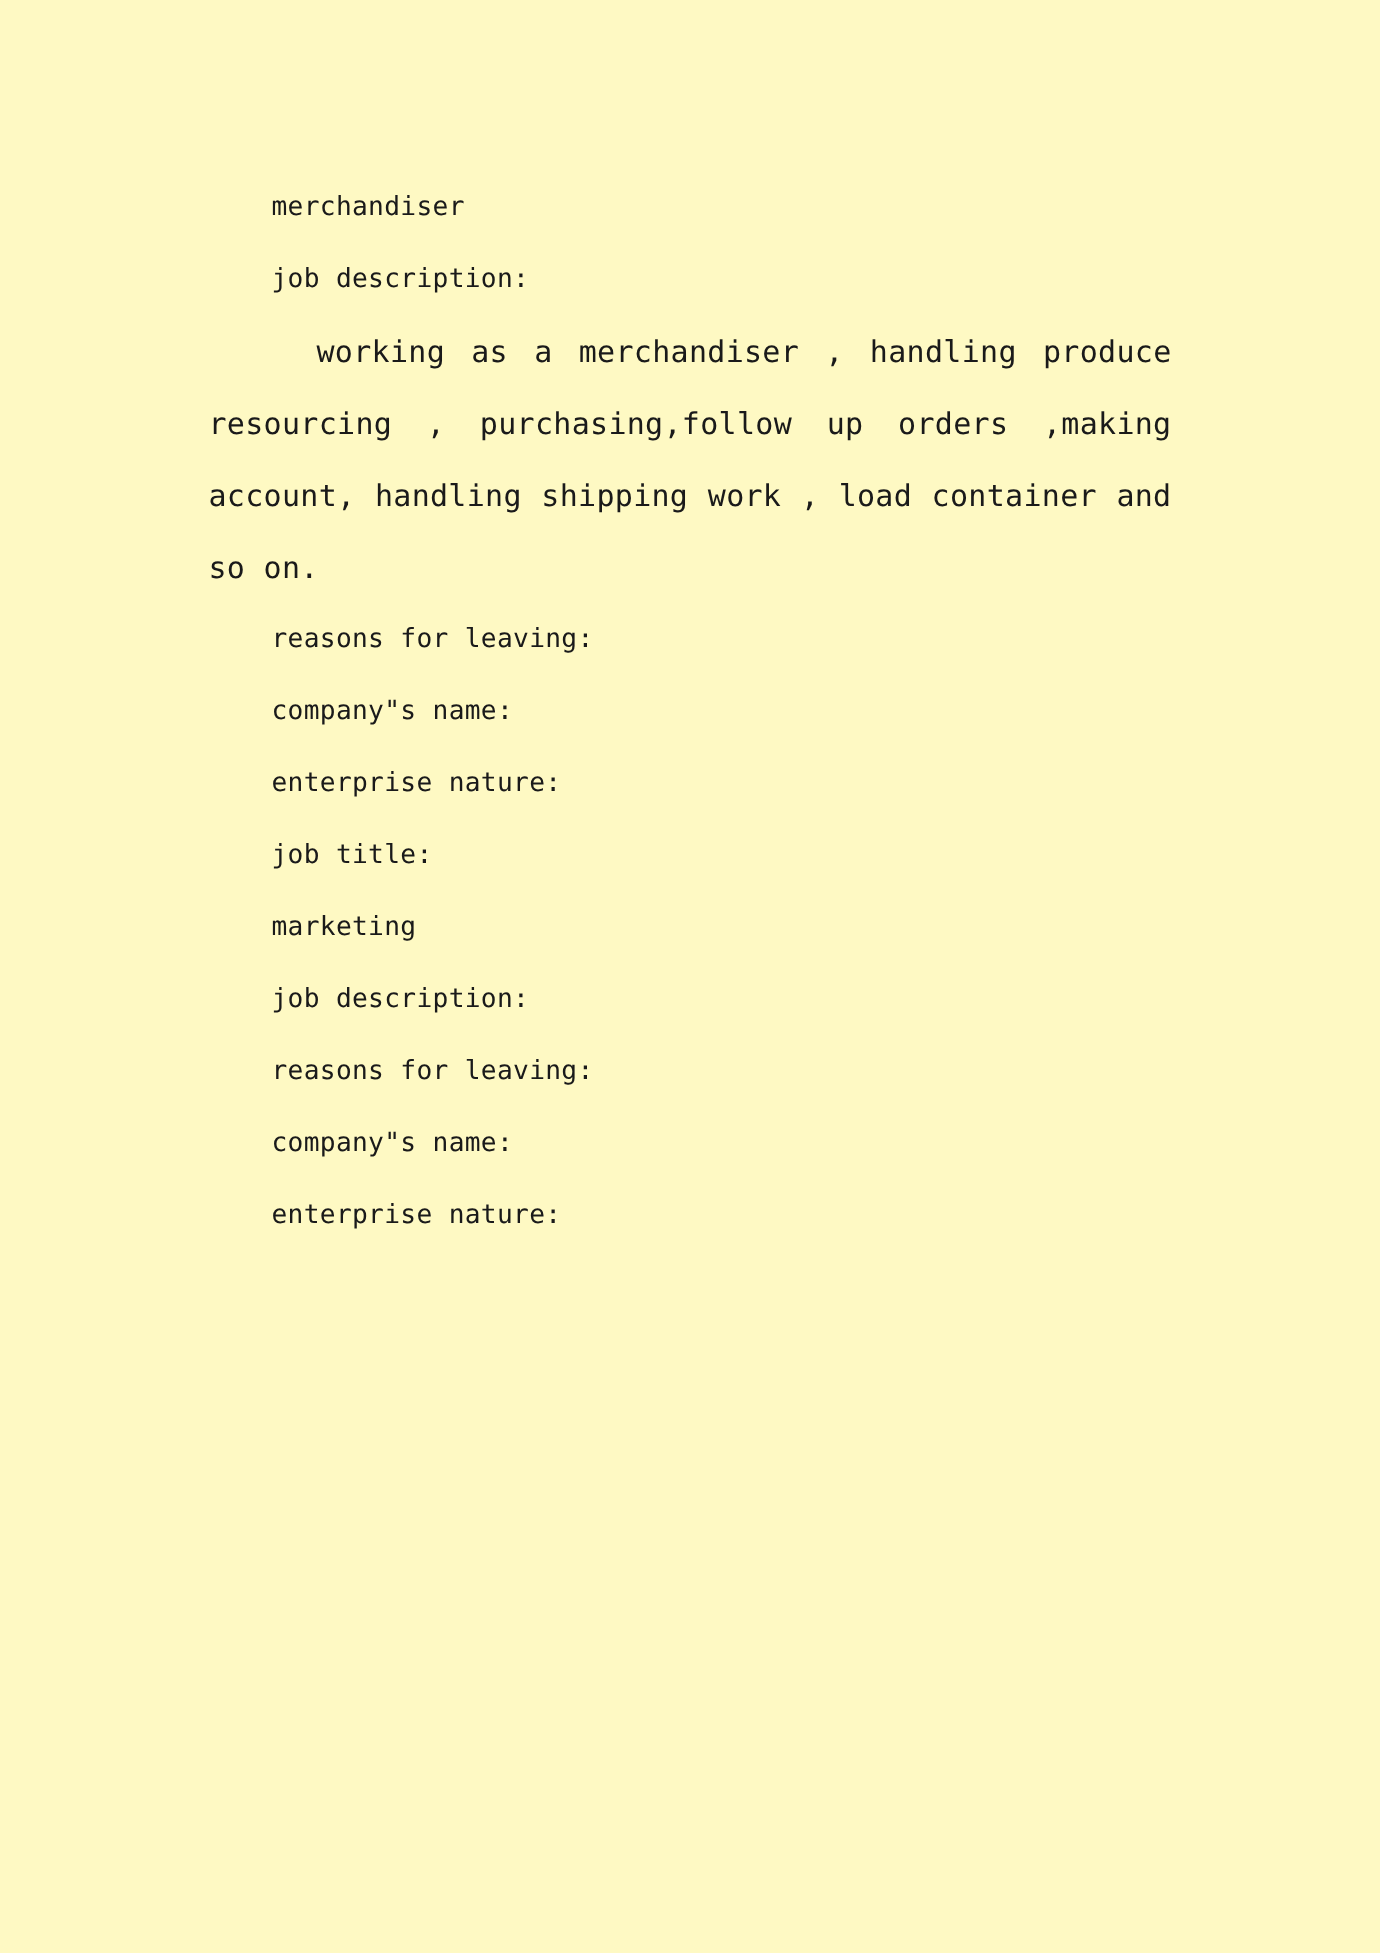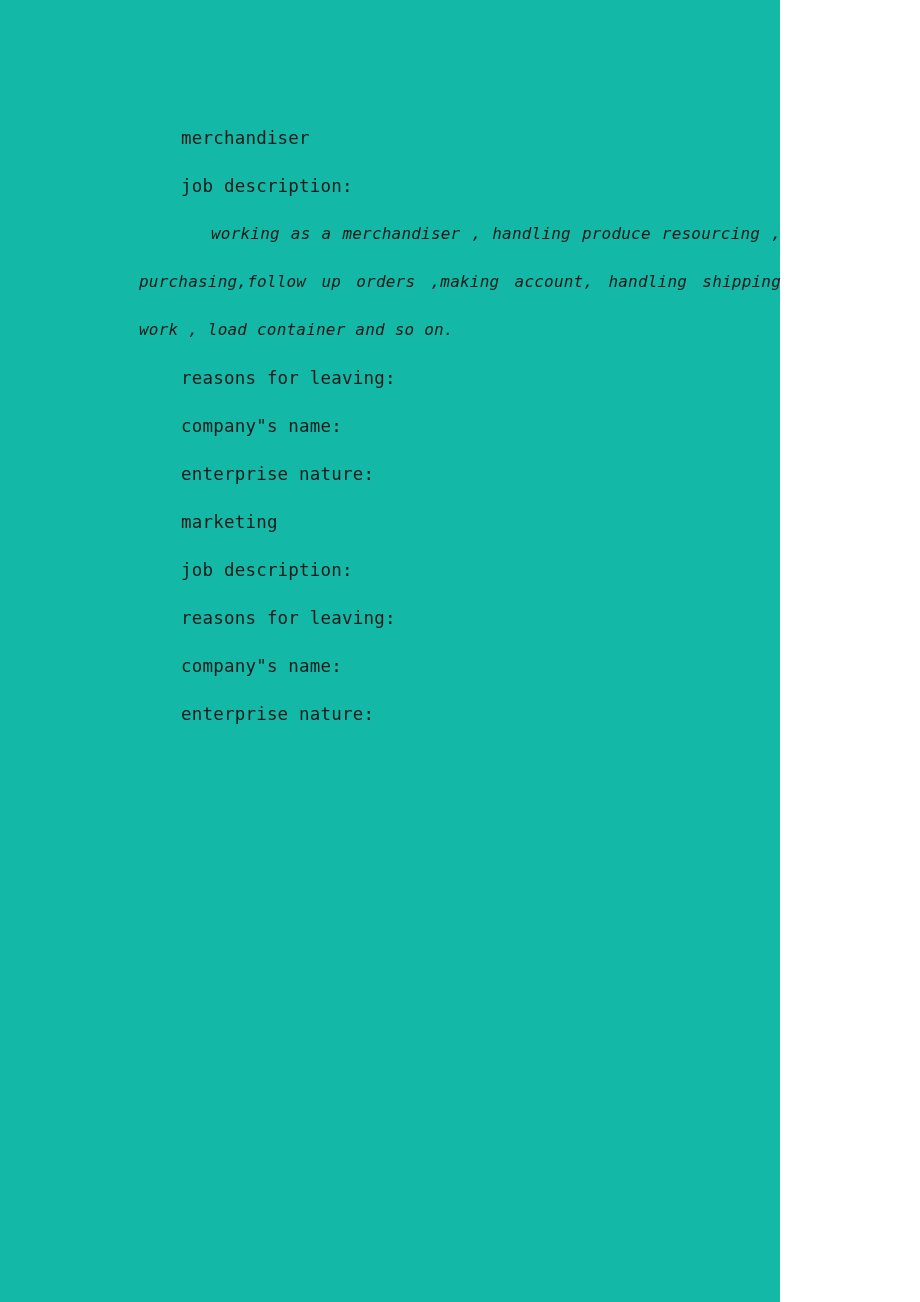--- a/index.html
+++ b/index.html
@@ -9,68 +9,68 @@
   }
   body {
     width: 920px;
     height: 1302px;
     overflow: hidden;
     font-family: "DejaVu Sans Mono", "Liberation Mono", monospace;
     color: #1a1a1a;
   }
   .page {
     position: relative;
-    width: 780px;
+    width: 920px;
     height: 1302px;
-    background: #14b8a6;
+    background: #fef9c3;
     box-sizing: border-box;
     padding: 114px 139px 0 139px;
   }
   .doc-body {
     width: 642px;
   }
   
   .line {
     font-size: 17.5px;
     line-height: 48px;
     letter-spacing: 0.2px;
     white-space: pre;
     margin: 0;
   }
   .line.indent-1 {
     padding-left: 42px;
   }
   .para {
-    font-size: 16px;
+    font-size: 20px;
     line-height: 48px;
     letter-spacing: 0.2px;
     margin: 0;
     text-align: justify;
     text-align-last: left;
     text-justify: inter-word;
     width: 642px;
-    font-style: italic;
   }
   .para.indent-first {
     text-indent: 72px;
   }
   .para.indent-deep {
     text-indent: 110px;
   }
 </style>
 </head>
 <body>
 
 <div class="page">
   <div class="doc-body" id="doc-body">
       <div class="line indent-1">merchandiser</div>
       <div class="line indent-1">job description:</div>
       <div class="para indent-first">working as a merchandiser , handling produce resourcing , purchasing,follow up orders ,making account, handling shipping work , load container and so on.</div>
       <div class="line indent-1">reasons for leaving:</div>
       <div class="line indent-1">company"s name:</div>
       <div class="line indent-1">enterprise nature:</div>
+      <div class="line indent-1">job title:</div>
       <div class="line indent-1">marketing</div>
       <div class="line indent-1">job description:</div>
       <div class="line indent-1">reasons for leaving:</div>
       <div class="line indent-1">company"s name:</div>
       <div class="line indent-1">enterprise nature:</div>
     </div>
 </div>
 
 </body></html>

